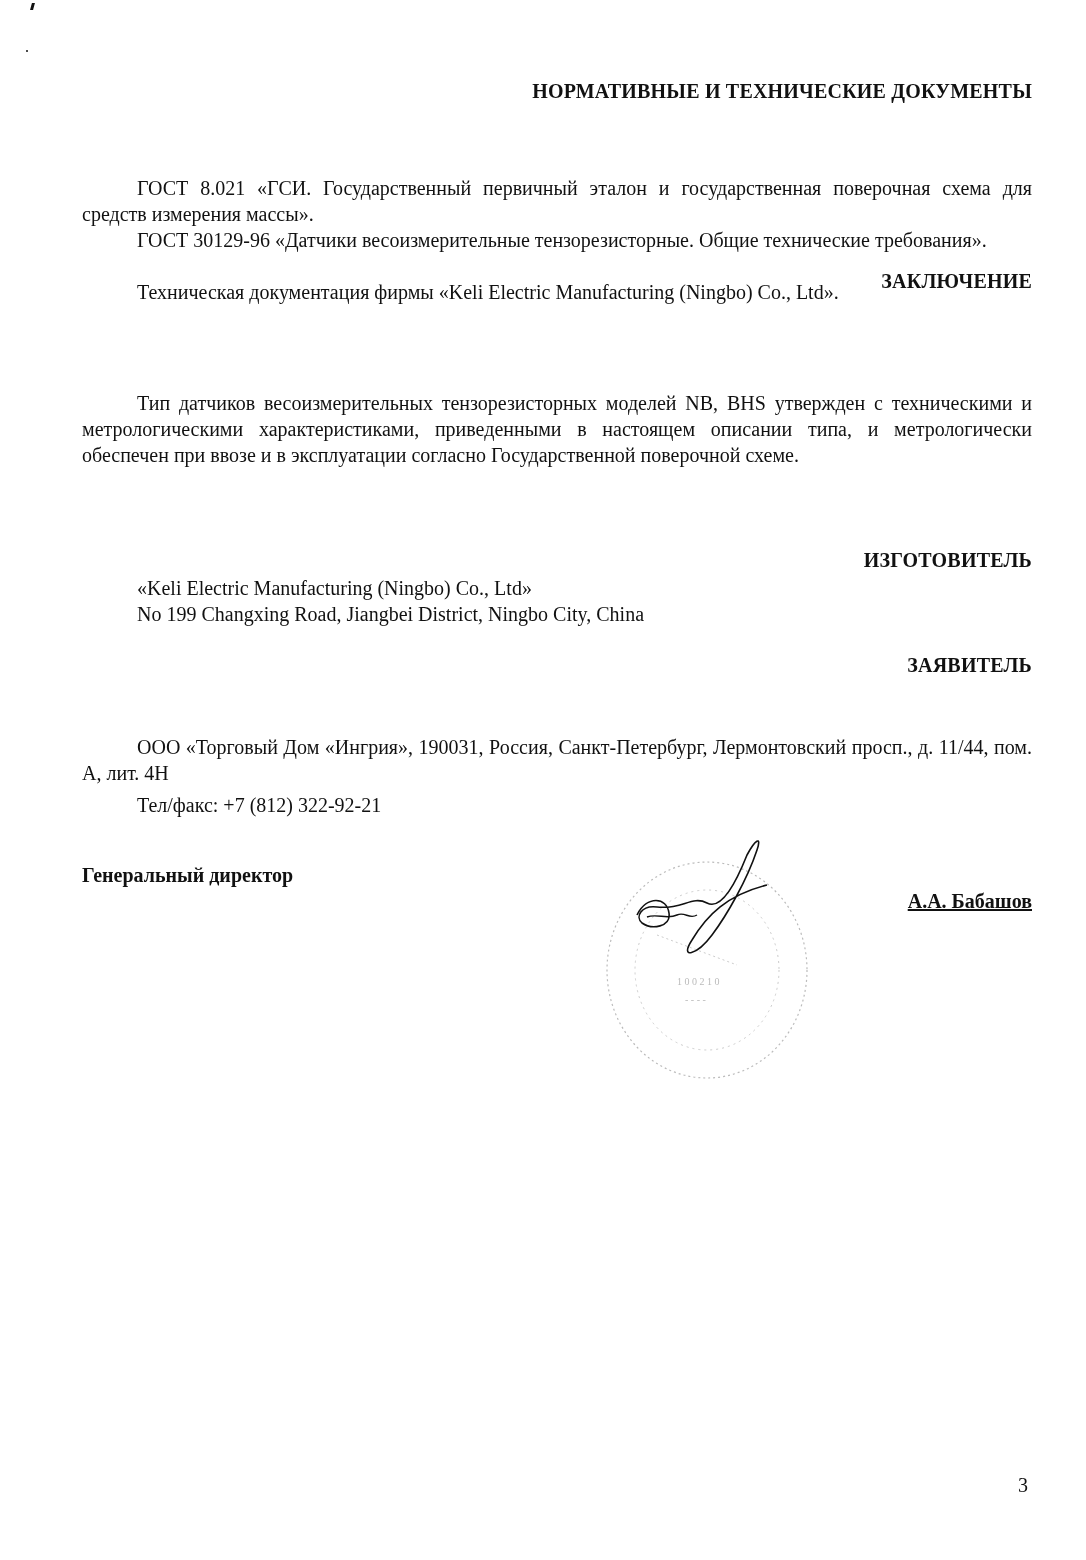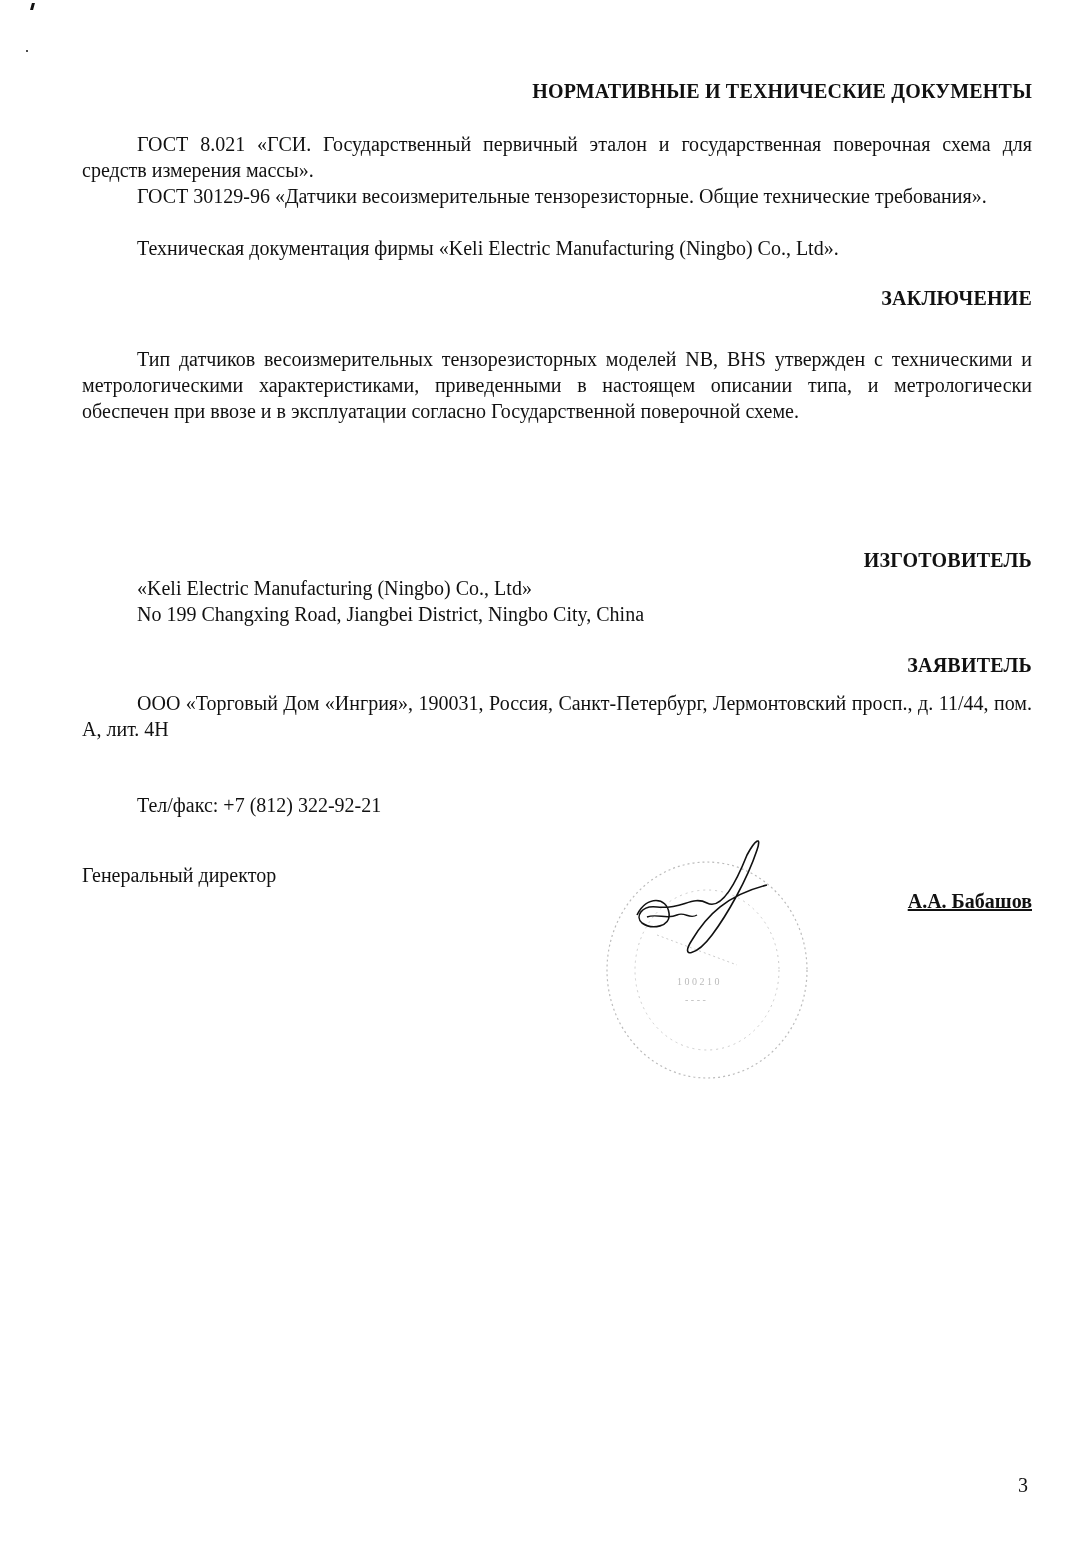--- a/index.html
+++ b/index.html
@@ -16,25 +16,25 @@
 
     .heading {
       position: absolute; left: 0; width: 950px; text-align: right;
       font-weight: bold; font-size: 20px; letter-spacing: 0.2px;
     }
     .para {
       position: absolute; left: 0; width: 950px;
       font-size: 20px; line-height: 26px; text-align: justify;
       text-align-last: left;
     }
-    .indent { text-indent: 55px; }
+    .indent { text-indent: 55px; margin-top: 44px; }
     .line { position: absolute; left: 55px; font-size: 20px; line-height: 26px; white-space: nowrap; }
 
     .sig-left {
-      position: absolute; left: 0; top: 862px; font-weight: normal; font-size: 20px; line-height: 26px;
+      position: absolute; left: 0; top: 862px; font-weight: bold; font-size: 20px; line-height: 26px;
     }
     .sig-name {
       position: absolute; right: 0; top: 888px; font-weight: bold; font-size: 20px; line-height: 26px; text-decoration: underline;
     }
     .stamp { position: absolute; left: 515px; top: 835px; }
     .page-number {
       position: absolute; left: 1018px; top: 1474px; font-size: 20px;
     }
   </style>
 </head>
@@ -43,21 +43,21 @@
 <div class="speck speck1"></div>
 <div class="speck speck2"></div>
 
 <div class="page">
 
   <div class="heading" style="top:80px;">НОРМАТИВНЫЕ И ТЕХНИЧЕСКИЕ ДОКУМЕНТЫ</div>
   <div class="para indent" style="top:131px;">ГОСТ 8.021 «ГСИ. Государственный первичный эталон и государственная поверочная схема для средств измерения массы».</div>
   <div class="para indent" style="top:183px;">ГОСТ 30129-96 «Датчики весоизмерительные тензорезисторные. Общие технические требования».</div>
   <div class="para indent" style="top:235px;">Техническая документация фирмы «Keli Electric Manufacturing (Ningbo) Co., Ltd».</div>
 
-  <div class="heading" style="top:287px;">ЗАКЛЮЧЕНИЕ</div>
+  <div class="heading" style="top:270px;">ЗАКЛЮЧЕНИЕ</div>
   <div class="para indent" style="top:346px;">Тип датчиков весоизмерительных тензорезисторных моделей NB, BHS утвержден с техническими и метрологическими характеристиками, приведенными в настоящем описании типа, и метрологически обеспечен при ввозе и в эксплуатации согласно Государственной поверочной схеме.</div>
 
   <div class="heading" style="top:524px;margin-top:25px;">ИЗГОТОВИТЕЛЬ</div>
   <div class="line" style="top:575px;">«Keli Electric Manufacturing (Ningbo) Co., Ltd»</div>
   <div class="line" style="top:601px;">No 199 Changxing Road, Jiangbei District, Ningbo City, China</div>
 
   <div class="heading" style="top:654px;">ЗАЯВИТЕЛЬ</div>
   <div class="para indent" style="top:690px;">ООО «Торговый Дом «Ингрия», 190031, Россия, Санкт-Петербург, Лермонтовский просп., д. 11/44, пом. А, лит. 4Н</div>
   <div class="line" style="top:764px;margin-top:28px;">Тел/факс: +7 (812) 322-92-21</div>
 

